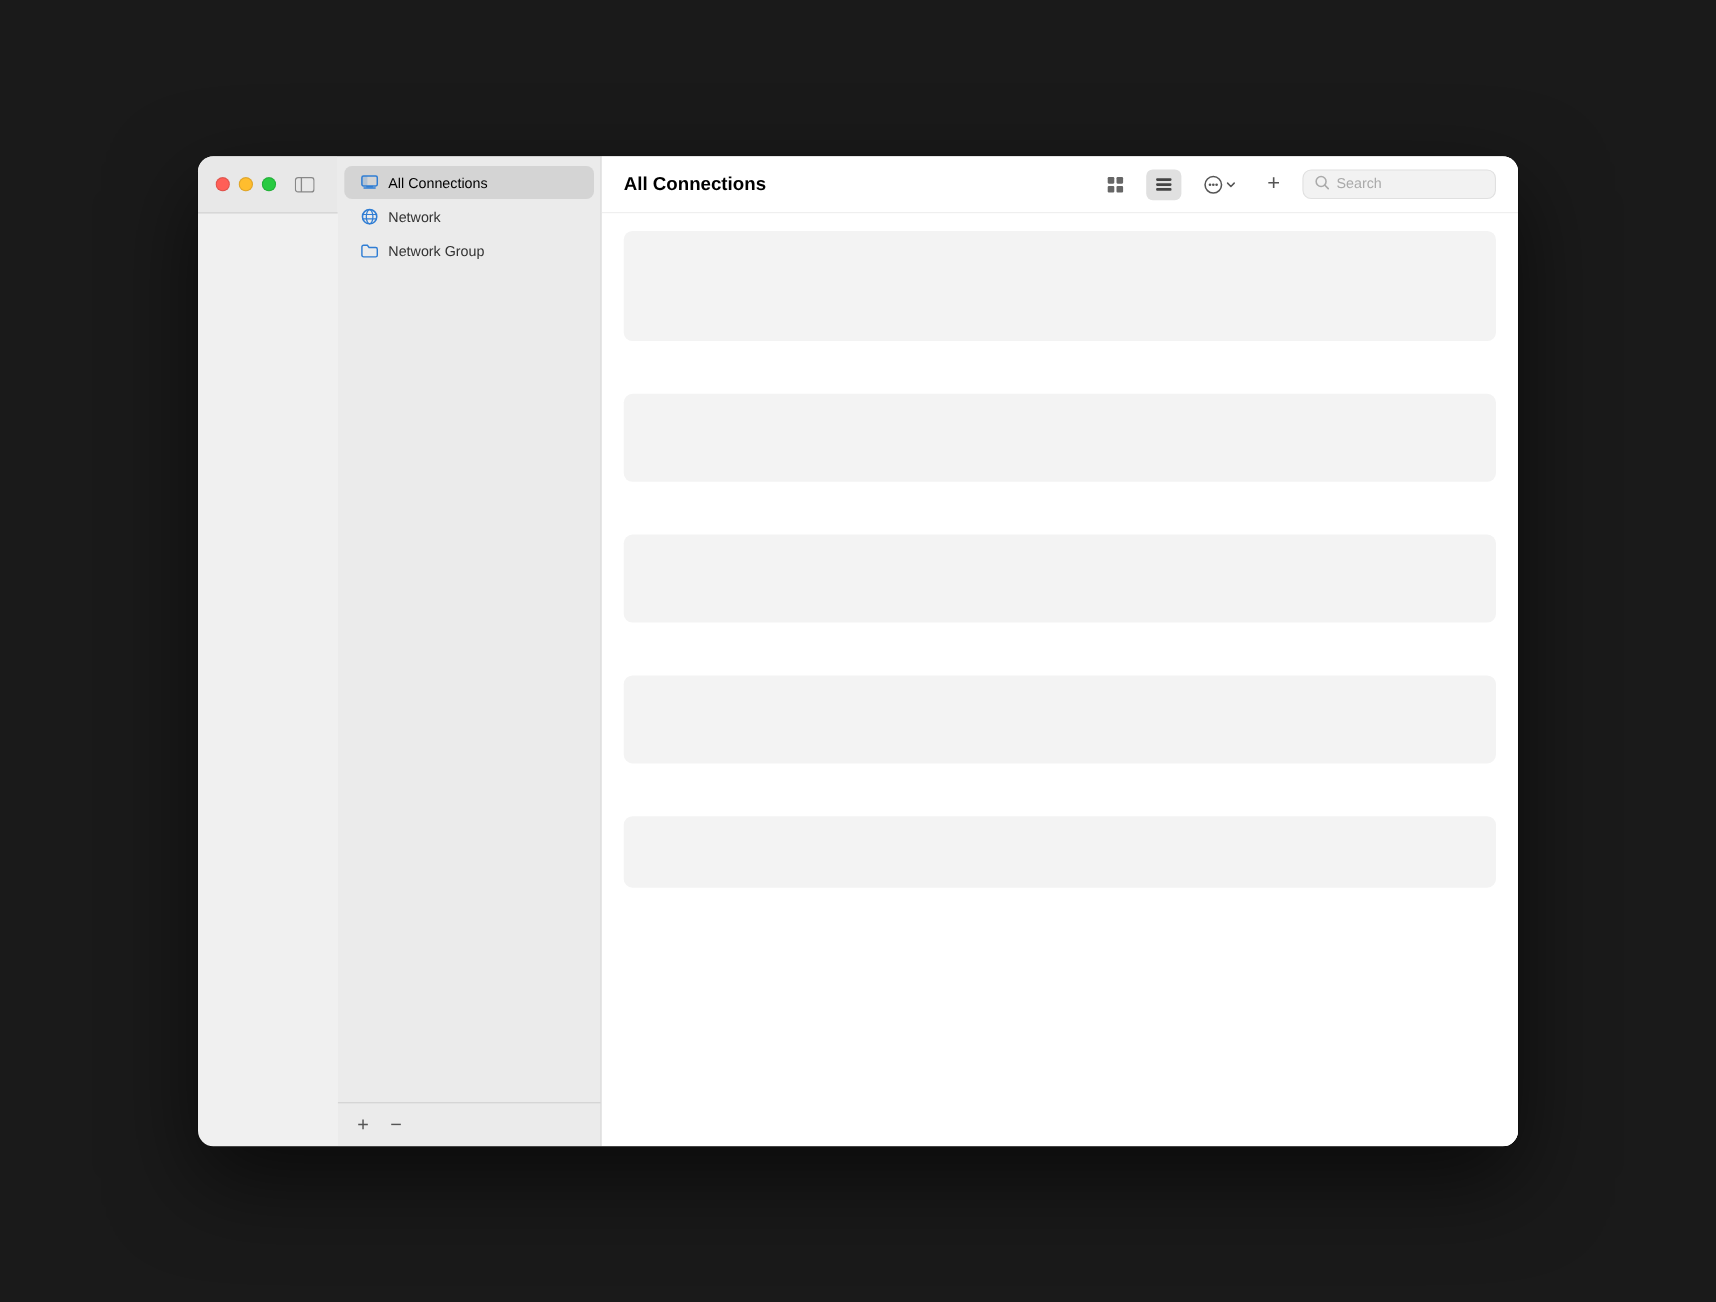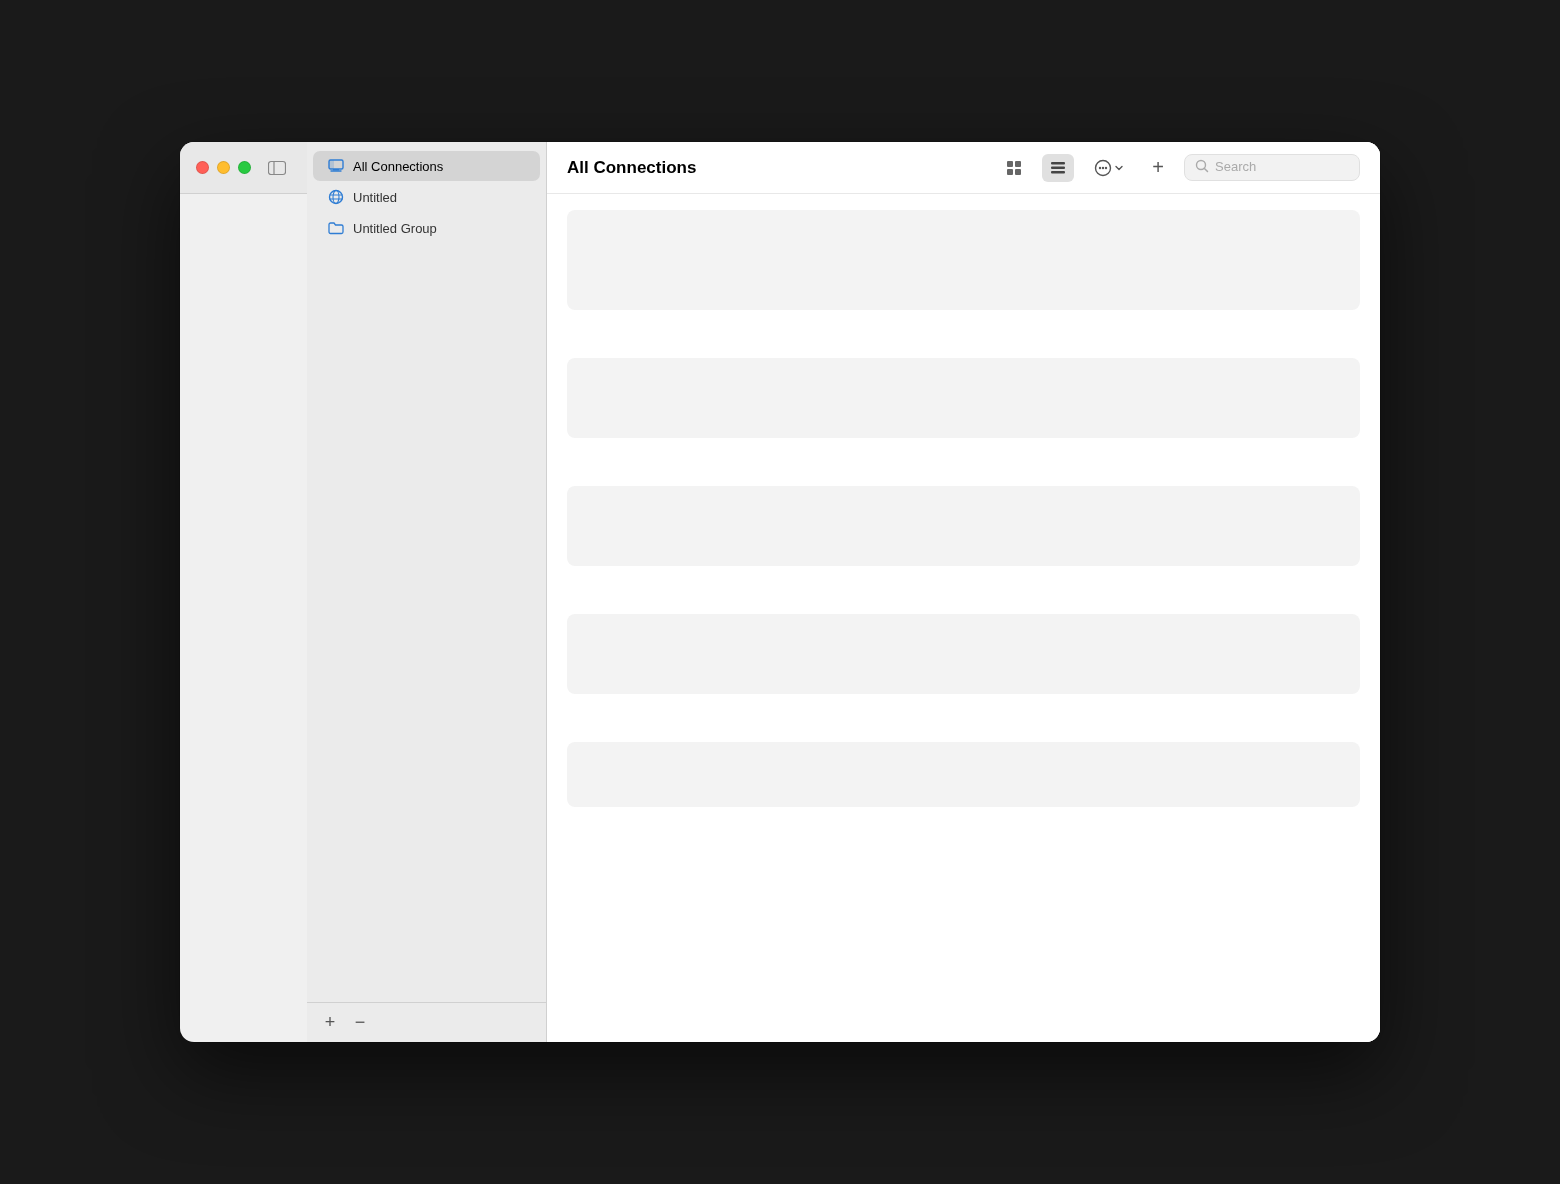--- a/index.html
+++ b/index.html
@@ -334,30 +334,30 @@
 
         <div class="sidebar-item">
           <div class="sidebar-item-icon">
             <svg width="16" height="16" viewBox="0 0 16 16" fill="none">
               <circle cx="8" cy="8" r="6.5" stroke="#2f7dd4" stroke-width="1.4"></circle>
               <ellipse cx="8" cy="8" rx="3" ry="6.5" stroke="#2f7dd4" stroke-width="1.1"></ellipse>
               <line x1="1.5" y1="6" x2="14.5" y2="6" stroke="#2f7dd4" stroke-width="1.1"></line>
               <line x1="1.5" y1="10" x2="14.5" y2="10" stroke="#2f7dd4" stroke-width="1.1"></line>
             </svg>
           </div>
-          <span class="sidebar-item-label">Untitled</span>
+          <span class="sidebar-item-label">Network</span>
         </div>
 
         <div class="sidebar-item">
           <div class="sidebar-item-icon">
             <svg width="16" height="16" viewBox="0 0 16 16" fill="none">
               <path d="M1 4.5C1 3.67 1.67 3 2.5 3H6L7.5 5H13.5C14.33 5 15 5.67 15 6.5V12C15 12.83 14.33 13.5 13.5 13.5H2.5C1.67 13.5 1 12.83 1 12V4.5Z" stroke="#2f7dd4" stroke-width="1.3" fill="none"></path>
             </svg>
           </div>
-          <span class="sidebar-item-label">Untitled Group</span>
+          <span class="sidebar-item-label">Network Group</span>
         </div>
 
       </div>
 
       <div class="sidebar-footer">
         <div class="sidebar-footer-btn">+</div>
         <div class="sidebar-footer-btn">−</div>
       </div>
     </div>
 

